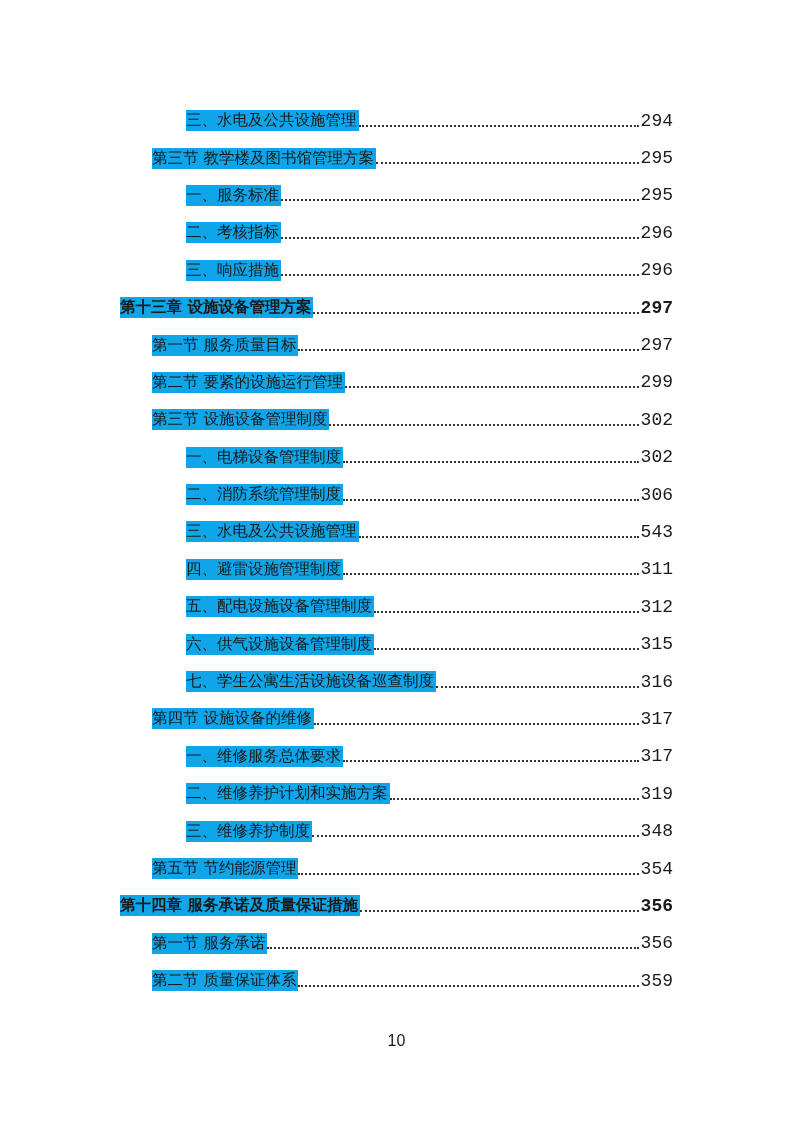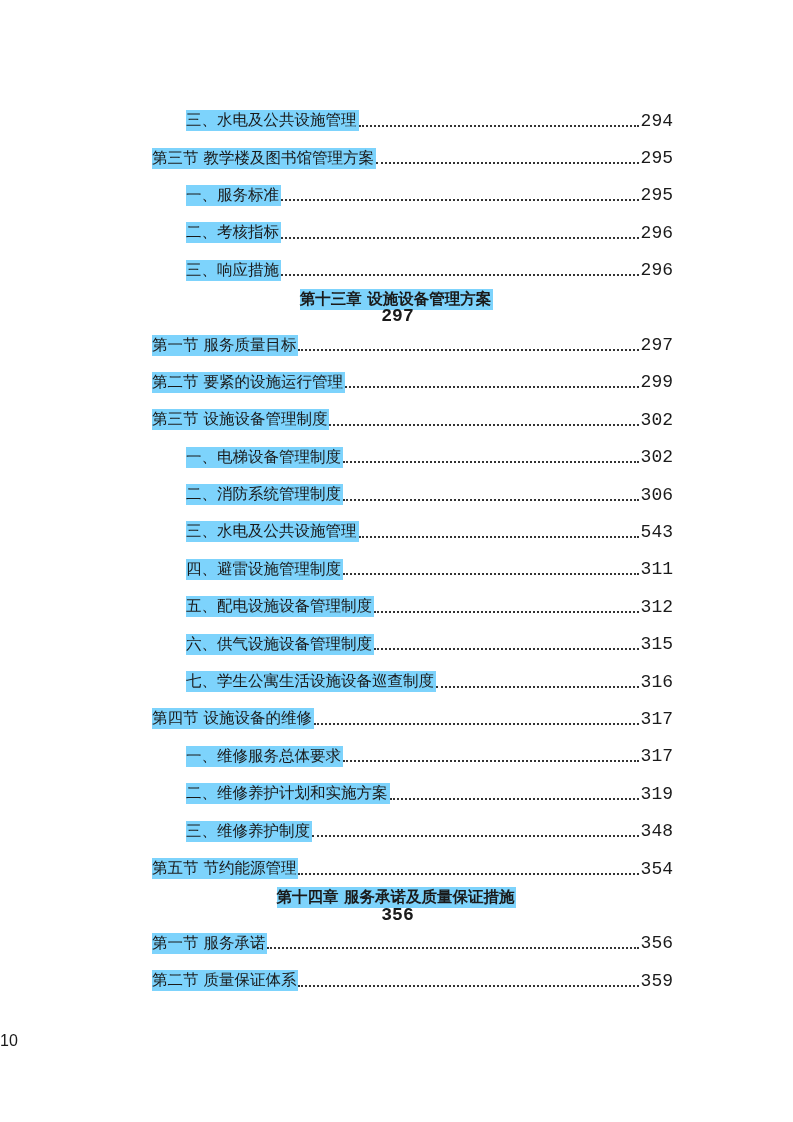--- a/index.html
+++ b/index.html
@@ -1,28 +1,28 @@
 <!DOCTYPE html>
 <html><head>
   <meta charset="utf-8">
   <style>
     html, body { margin: 0; padding: 0; background: #ffffff; }
     body { width: 793px; height: 1122px; position: relative; overflow: hidden;
            font-family: "DejaVu Sans", "Liberation Sans", sans-serif; color: #1a1a1a; }
     .toc { position: absolute; left: 120px; top: 102px; width: 553px; }
     .row { position: relative; height: 37.4px; display: flex; align-items: center; font-size: 15.5px; }
-    .row .title { white-space: nowrap; padding-right: 2px; background: #7dd3fc; }
+    .row .title { white-space: nowrap; padding-right: 2px; background: #0ea5e9; }
     .row .dots { flex: 1; height: 15px; overflow: hidden; position: relative; top: 1px;
                  border-bottom: 2px dotted #333; margin-bottom: -8px; align-self: center; height: 0; }
     .row .page { white-space: nowrap; padding-left: 2px; font-family: Liberation Mono, monospace; font-size: 18px; }
-    .lvl1 { padding-left: 0; font-weight: bold; flex-direction: column; }
+    .lvl1 { padding-left: 0; font-weight: bold; }
     .lvl1 .title, .lvl1 .page { font-weight: bold; }
     .lvl2 { padding-left: 32px; }
     .lvl3 { padding-left: 66px; }
-    .footer { position: absolute; top: 1032px; left: 0; width: 793px; 
+    .footer { position: absolute; top: 1032px; left: 0; width: 793px; text-align: center;
               font-family: "Liberation Sans", sans-serif; font-size: 16px; }
   </style>
 </head>
 <body>
 
 <div class="toc">
   <div class="row lvl3">
       <span class="title">三、水电及公共设施管理</span>
       <span class="dots"></span>
       <span class="page">294</span>

